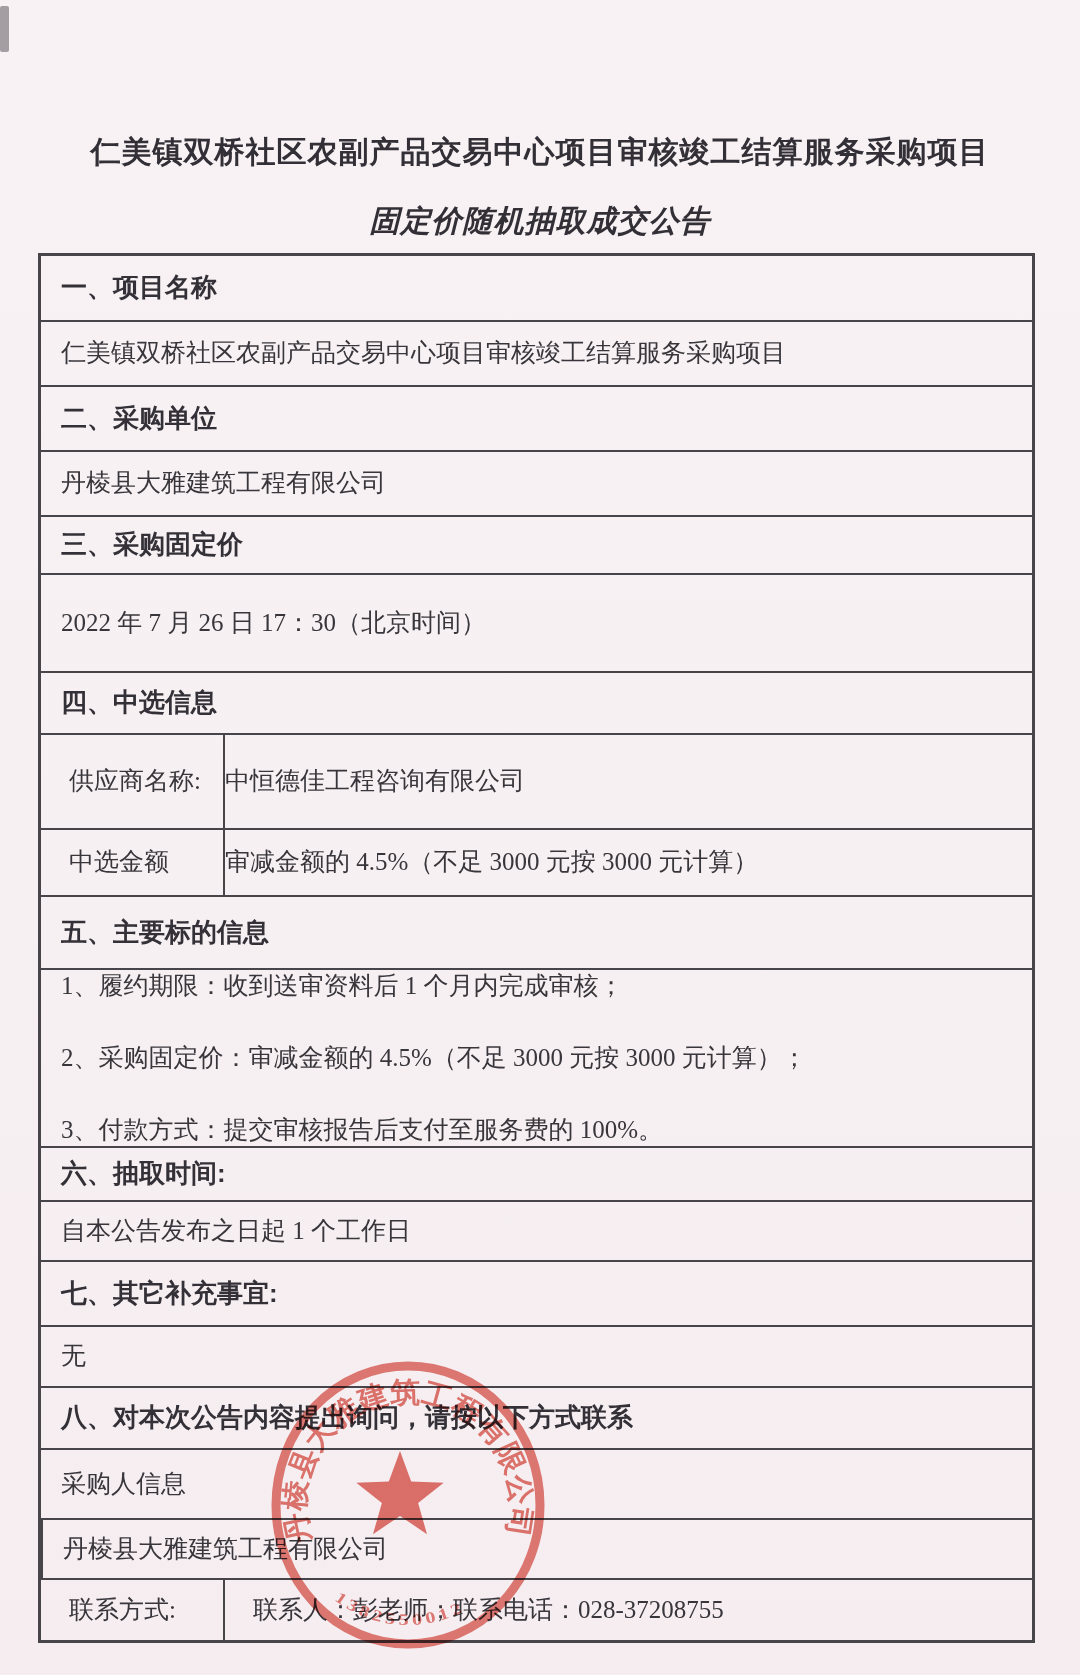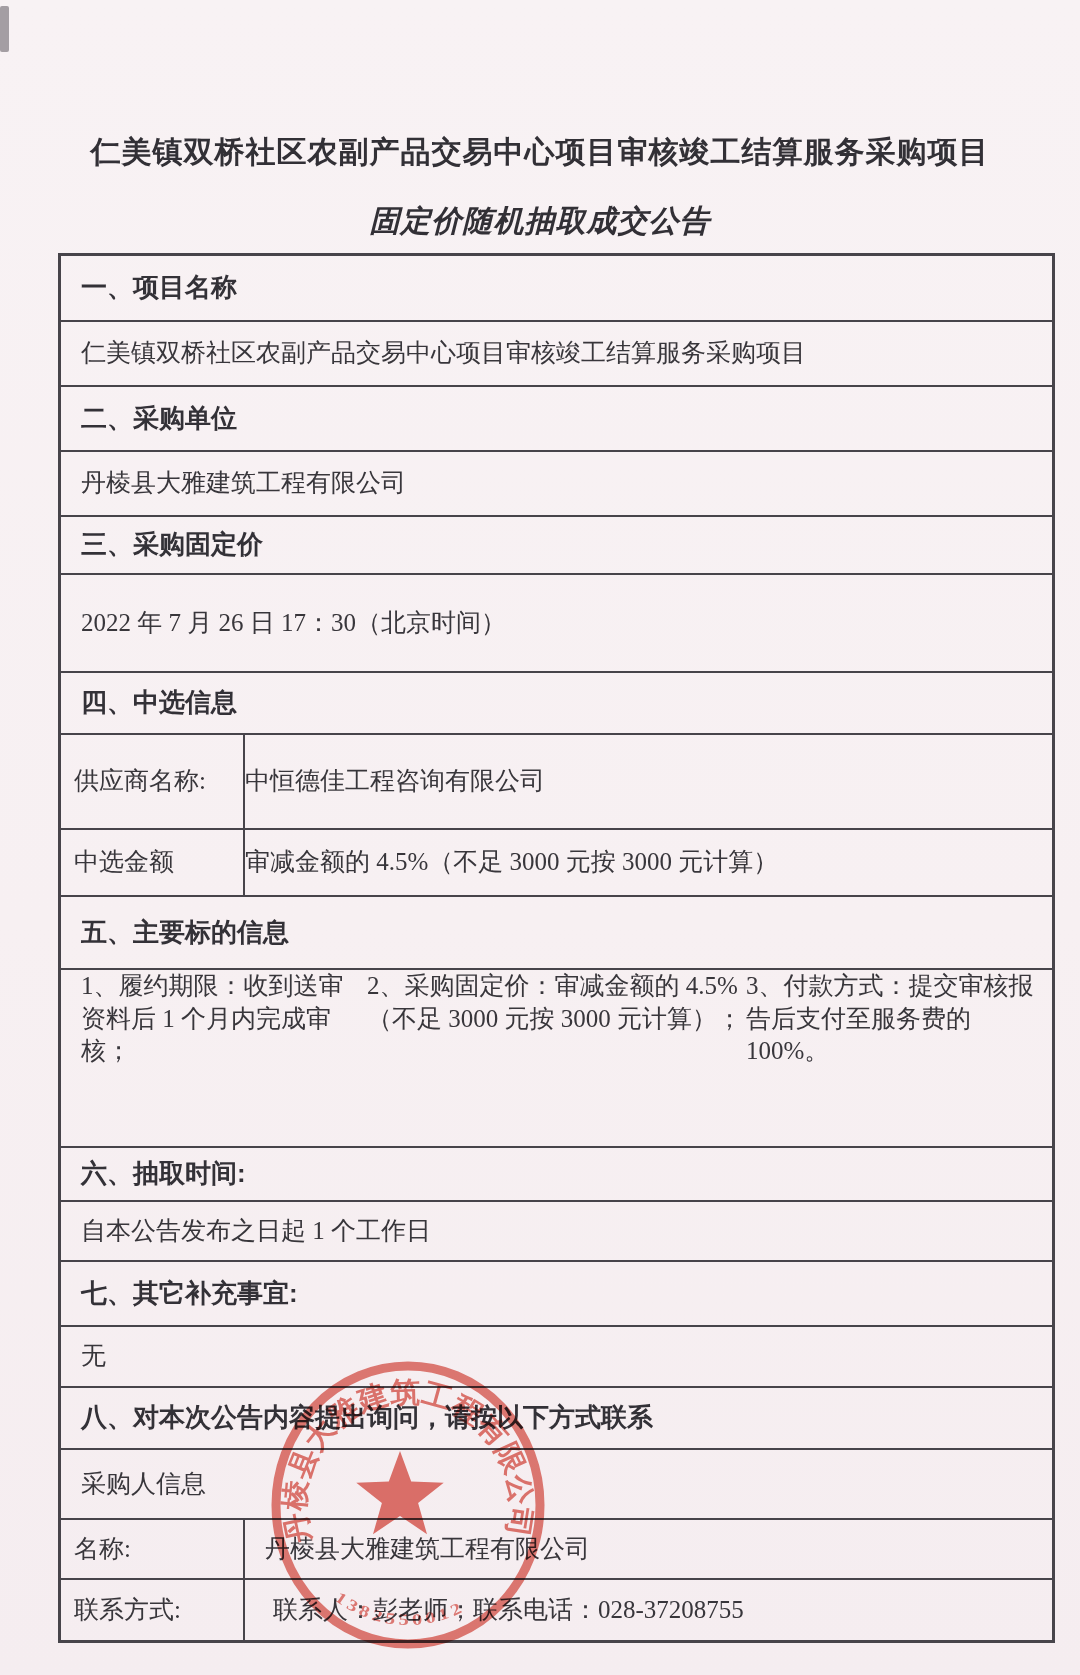--- a/index.html
+++ b/index.html
@@ -15,43 +15,43 @@
   }
   .title-line{
     position:absolute;left:0;width:1080px;text-align:center;
     font-family:"Liberation Sans","DejaVu Sans",sans-serif;
     font-weight:bold;font-size:30px;letter-spacing:1px;color:#323036;
   }
   #title1{top:132px;}
   #title2{top:201px;font-style:italic;}
   .doc-table{
     position:absolute;left:38px;top:253px;width:997px;
-    box-sizing:border-box;border:3px solid #47444a;margin-left:20px;
+    box-sizing:border-box;border:3px solid #47444a;
   }
   .row{
     box-sizing:border-box;display:flex;align-items:center;
     border-top:2px solid #47444a;padding-left:20px;
     font-size:25px;line-height:1.3;
   }
   .row.first{border-top:none;}
   .row.hdr{
     font-family:"Liberation Sans","DejaVu Sans",sans-serif;
     font-weight:bold;font-size:26px;color:#333137;
   }
   .row.twocol{padding-left:0;}
   .col-label{
     width:182px;flex:0 0 182px;align-self:stretch;display:flex;
-    align-items:center;padding-left:13px;box-sizing:border-box;
+    align-items:center;padding-left:28px;box-sizing:border-box;
   }
   .col-value{
     flex:1;align-self:stretch;display:flex;align-items:center;
     border-left:2px solid #47444a;box-sizing:border-box;
   }
   .row.items{
-    flex-direction:row;align-items:flex-start;justify-content:space-between;
+    flex-direction:column;align-items:flex-start;justify-content:space-between;
     row-gap:24px;
   }
   .seal{
     position:absolute;left:263px;top:1353px;width:290px;height:305px;
     mix-blend-mode:multiply;opacity:.88;pointer-events:none;
   }
   .seal text{
     font-family:"Liberation Serif","DejaVu Serif",serif;
     fill:#d84a40;font-weight:bold;
   }
@@ -130,23 +130,20 @@
     <span>无</span>
   </div>
 
   <div class="row hdr" style="height:62px">
     <span>八、对本次公告内容提出询问，请按以下方式联系</span>
   </div>
   <div class="row" style="height:70px">
     <span>采购人信息</span>
   </div>
   <div class="row twocol" style="height:60px">
-    <div class="col-label">
-      <span>名称:</span>
-    </div>
     <div class="col-value" style="padding-left:20px">
       <span>丹棱县大雅建筑工程有限公司</span>
     </div>
   </div>
   <div class="row twocol" style="height:62px">
     <div class="col-label">
       <span>联系方式:</span>
     </div>
     <div class="col-value" style="padding-left:28px">
       <span>联系人：彭老师；联系电话：028-37208755</span>

